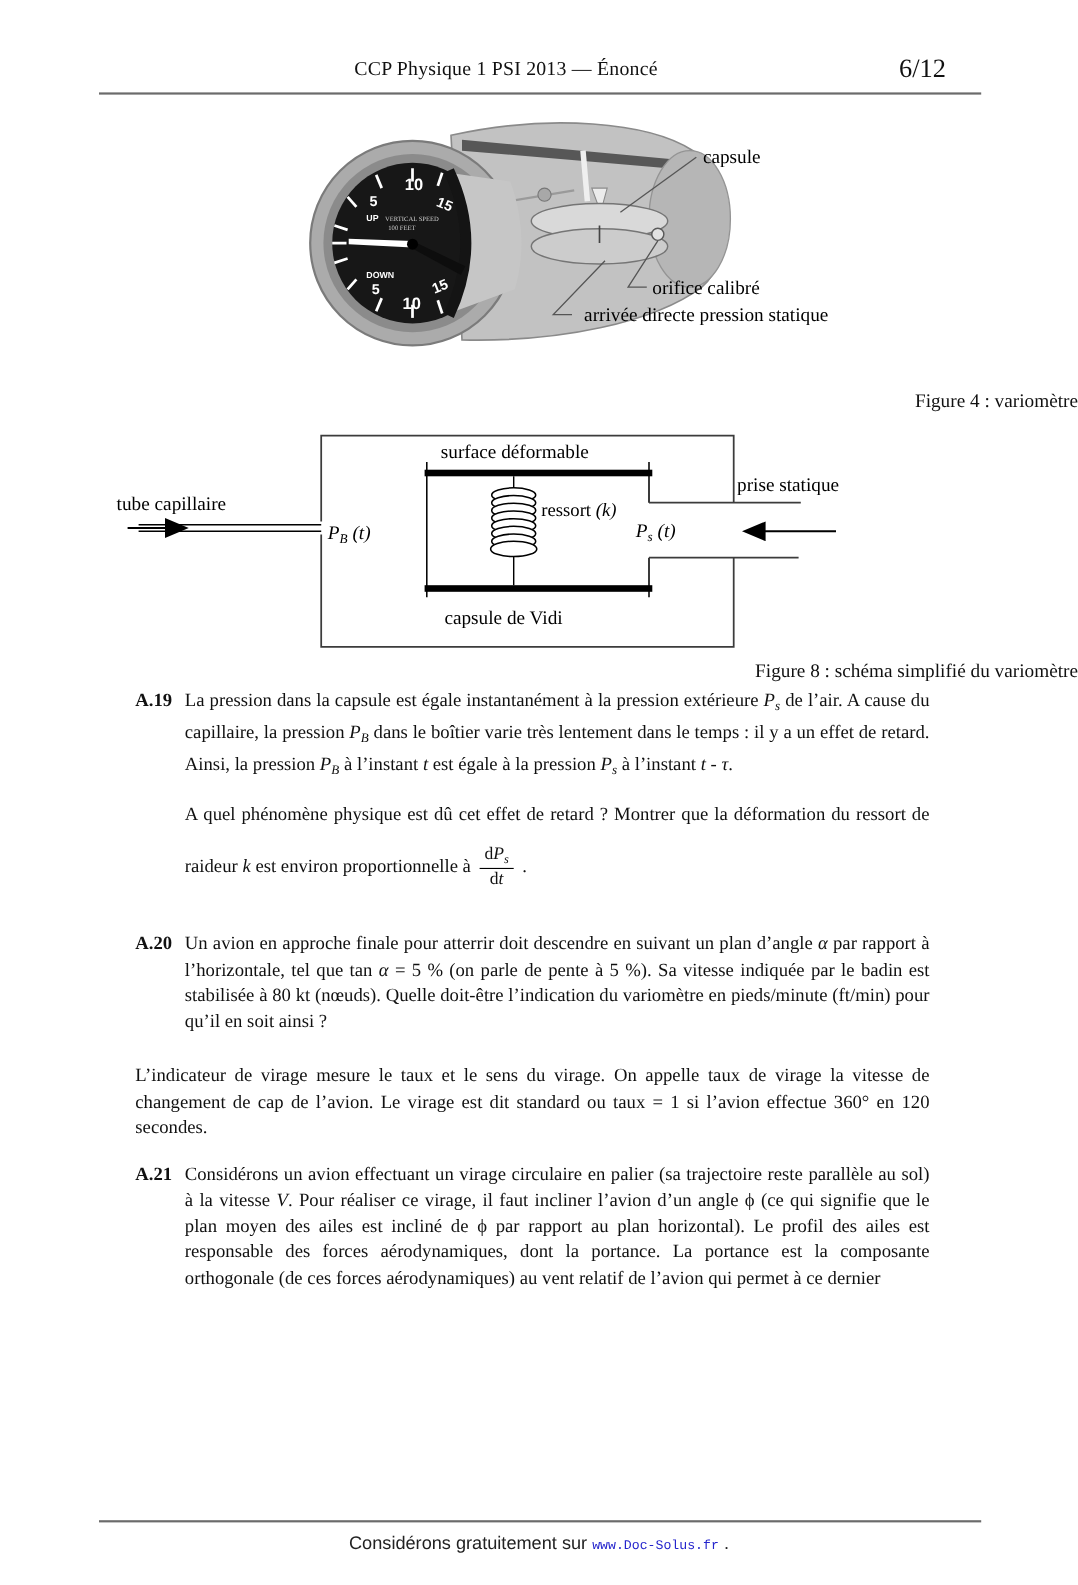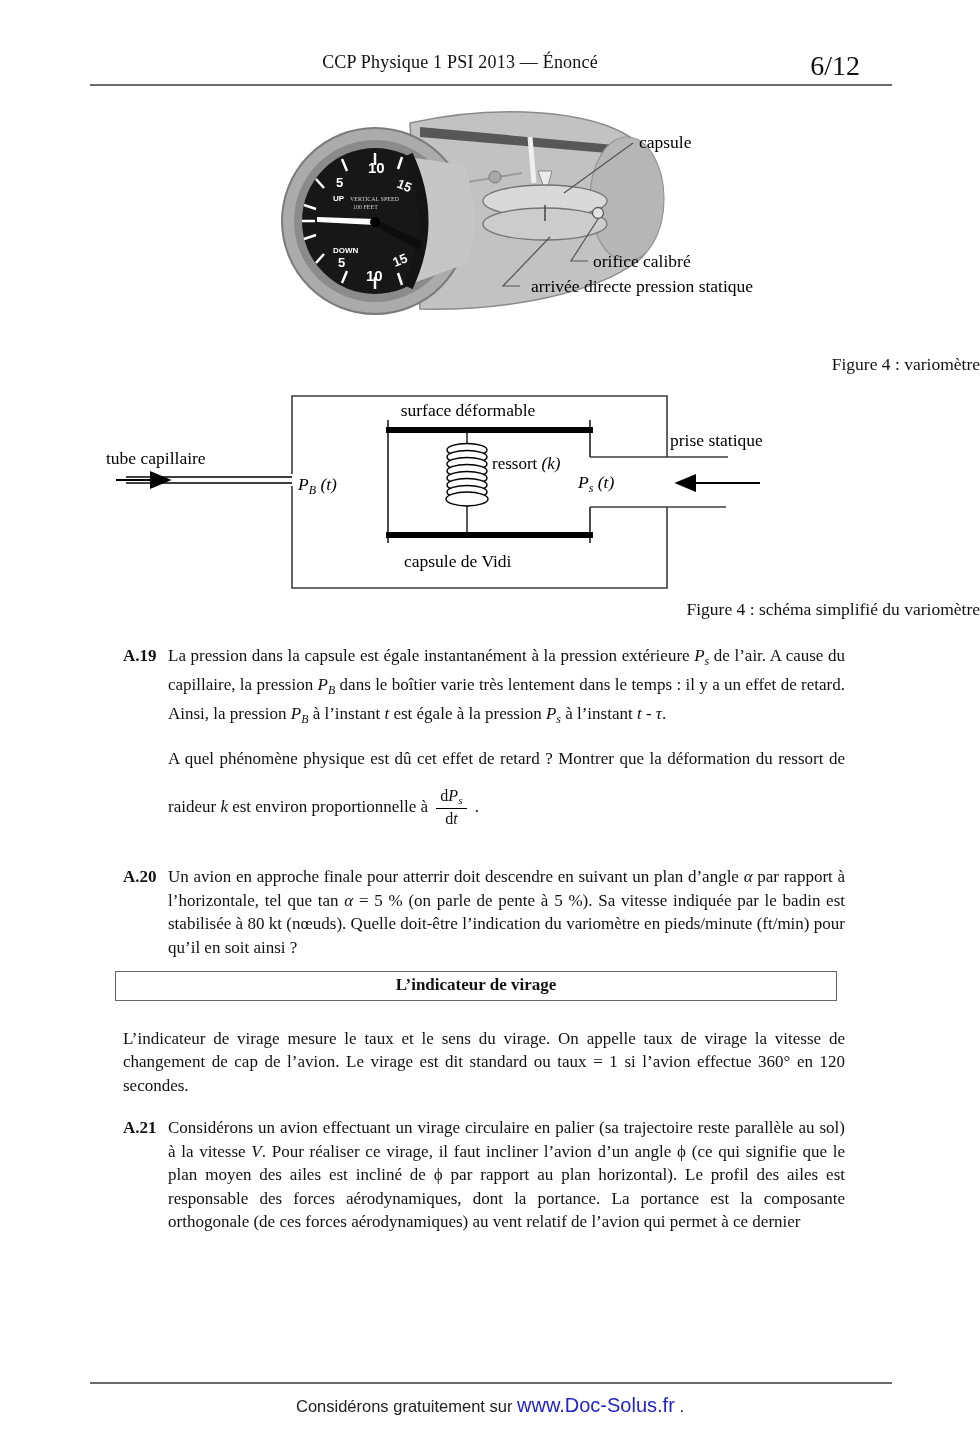--- a/index.html
+++ b/index.html
@@ -3,47 +3,47 @@
 <meta charset="utf-8">
 <style>
   html,body{margin:0;padding:0;}
   body{
     width:980px;height:1441px;position:relative;background:#ffffff;
     font-family:"Liberation Serif", serif;color:#111;
   }
   .abs{position:absolute;}
   
   .hdr-title{top:52px;left:0;width:920px;text-align:center;font-size:18px;letter-spacing:.2px;}
-  .hdr-page{top:50px;left:800px;width:60px;text-align:right;font-size:28px;}
+  .hdr-page{top:50px;left:800px;width:60px;text-align:right;font-size:24px;}
   .rule{left:90px;width:802px;height:2px;background:#6b6b6b;}
   .rule-top{top:84px;}
   .rule-bot{top:1382px;}
   
   .caption{left:0;width:980px;text-align:right;font-size:17.5px;}
   .cap4{top:354px;}
   .cap5{top:599px;}
   
-  .textcol{left:123px;top:639px;width:722px;font-size:17px;line-height:23.5px;text-align:justify;}
+  .textcol{left:123px;top:620px;width:722px;font-size:17px;line-height:23.5px;text-align:justify;}
   .question{position:relative;padding-left:45px;}
   .qlabel{position:absolute;left:0;top:0;font-weight:bold;}
   .mt1{margin-top:5px;}
   .mt2{margin-top:16px;}
   .mt3{margin-top:21px;}
   .headingbox{margin-top:12px;margin-left:-8px;width:720px;border:1.5px solid #666;
     text-align:center;font-weight:bold;padding:1px 0 3px 0;}
   .intro{margin-top:26px;}
   .mt4{margin-top:19px;}
   .subsc{font-size:0.7em;vertical-align:-0.3em;}
   .frac{display:inline-block;text-align:center;vertical-align:middle;margin:16px 4px;line-height:1.15;font-size:16px;}
   .frac .num{display:block;border-bottom:1.2px solid #000;padding:0 4px 1px 4px;}
   .frac .den{display:block;padding-top:1px;}
   
   .footer{top:1394px;left:0;width:980px;text-align:center;
     font-family:"Liberation Sans", sans-serif;font-size:16.5px;color:#222;}
-  .footer .lnk{font-family:Liberation Sans, sans-serif;font-size:20px;text-decoration:none;}
+  .footer .lnk{font-family:Liberation Mono, monospace;font-size:12px;text-decoration:none;}
   svg text{font-family:"Liberation Serif", serif;}
   .dialtxt{font-family:"Liberation Sans", sans-serif;fill:#fff;font-weight:bold;}
 </style>
 </head>
 <body>
 
 <div class="abs hdr-title">CCP Physique 1 PSI 2013 — Énoncé</div>
 <div class="abs hdr-page">6/12</div>
 <div class="abs rule rule-top"></div>
 
@@ -155,38 +155,35 @@
 
   <text x="378" y="26" font-size="17.5" text-anchor="middle">surface déformable</text>
   <text x="16" y="74" font-size="17.5">tube capillaire</text>
   <text x="580" y="56" font-size="17.5">prise statique</text>
   <text x="402" y="79" font-size="17"><tspan>ressort </tspan><tspan font-style="italic">(k)</tspan></text>
   <text x="314" y="177" font-size="17.5">capsule de Vidi</text>
   <text x="208" y="100" font-size="17.5" font-style="italic"><tspan>P</tspan><tspan font-size="12" dy="4">B</tspan><tspan dy="-4"> (t)</tspan></text>
   <text x="488" y="98" font-size="17.5" font-style="italic"><tspan>P</tspan><tspan font-size="12" dy="4">s</tspan><tspan dy="-4"> (t)</tspan></text>
 </svg>
 
-<div class="abs caption cap5">Figure 4 : schéma simplifié du variomètre</div>
+<div class="abs caption cap5">Figure 8 : schéma simplifié du variomètre</div>
 
 <div class="abs textcol">
 
   <div class="question mt1">
     <span class="qlabel">A.19</span>
     <div><span>La pression dans la capsule est égale instantanément à la pression extérieure </span><span style="font-style: italic;">P</span><span class="subsc" style="font-style: italic;">s</span><span> de l’air. A cause du capillaire, la pression </span><span style="font-style: italic;">P</span><span class="subsc" style="font-style: italic;">B</span><span> dans le boîtier varie très lentement dans le temps : il y a un effet de retard. Ainsi, la pression </span><span style="font-style: italic;">P</span><span class="subsc" style="font-style: italic;">B</span><span> à l’instant </span><span style="font-style: italic;">t</span><span> est égale à la pression </span><span style="font-style: italic;">P</span><span class="subsc" style="font-style: italic;">s</span><span> à l’instant </span><span style="font-style: italic;">t</span><span> - </span><span style="font-style: italic;">τ</span><span>.</span></div>
     <div class="mt2"><span>A quel phénomène physique est dû cet effet de retard ? Montrer que la déformation du ressort de raideur </span><span style="font-style: italic;">k</span><span> est environ proportionnelle à </span><span class="frac"><span class="num"><span>d</span><span style="font-style: italic;">P</span><span class="subsc" style="font-style: italic;">s</span></span><span class="den"><span>d</span><span style="font-style: italic;">t</span></span></span><span> .</span></div>
   </div>
 
   <div class="question mt3">
     <span class="qlabel">A.20</span>
     <div><span>Un avion en approche finale pour atterrir doit descendre en suivant un plan d’angle </span><span style="font-style: italic;">α</span><span> par rapport à l’horizontale, tel que tan </span><span style="font-style: italic;">α</span><span> = 5 %  (on parle de pente à 5 %). Sa vitesse indiquée par le badin est stabilisée à 80 kt (nœuds). Quelle doit-être l’indication du variomètre en pieds/minute (ft/min) pour qu’il en soit ainsi ?</span></div>
   </div>
 
-  <div class="headingbox">
-    <span>L’indicateur de virage</span>
-  </div>
 
   <div class="intro"><span>L’indicateur de virage mesure le taux et le sens du virage. On appelle taux de virage la vitesse de changement de cap de l’avion. Le virage est dit standard ou taux = 1 si l’avion effectue 360° en 120 secondes.</span></div>
 
   <div class="question mt4">
     <span class="qlabel">A.21</span>
     <div><span>Considérons un avion effectuant un virage circulaire en palier (sa trajectoire reste parallèle au sol) à la vitesse </span><span style="font-style: italic;">V</span><span>. Pour réaliser ce virage, il faut incliner l’avion d’un angle ϕ (ce qui signifie que le plan moyen des ailes est incliné de ϕ par rapport au plan horizontal). Le profil des ailes est responsable des forces aérodynamiques, dont la portance. La portance est la composante orthogonale (de ces forces aérodynamiques) au vent relatif de l’avion qui permet à ce dernier</span></div>
   </div>
 
 </div>
 

